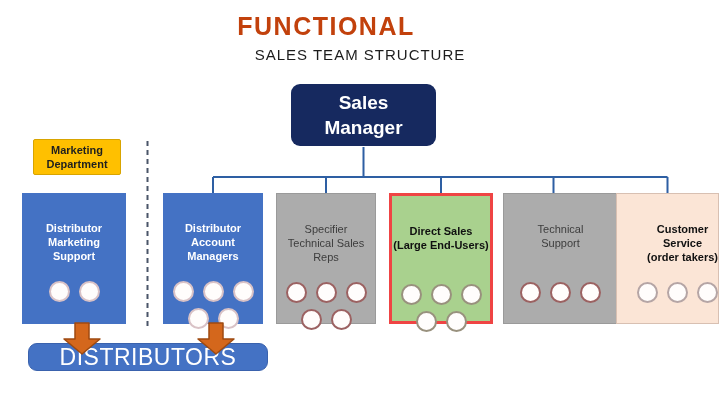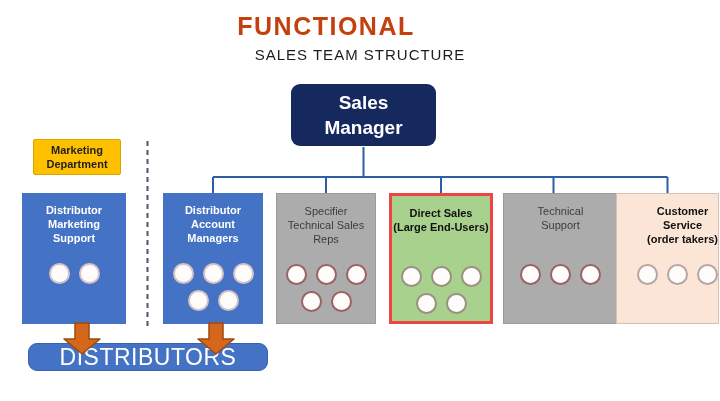--- a/index.html
+++ b/index.html
@@ -29,21 +29,21 @@
     display:flex;align-items:center;justify-content:center;text-align:center;
   }
   .mkt-tag .lbl{
     font-size:11px;font-weight:700;line-height:14px;color:#1f1f1f;white-space:pre-line;
   }
   .dept-box{
     position:absolute;top:193px;height:131px;box-sizing:border-box;
     display:flex;flex-direction:column;align-items:center;text-align:center;
   }
   .dept-label{
-    min-height:54px;padding-top:10px;font-size:11px;line-height:14px;white-space:pre-line;
+    min-height:54px;padding-top:28px;font-size:11px;line-height:14px;white-space:pre-line;
   }
   .dept-blue .dept-label{color:#ffffff;font-weight:700;}
   .dept-gray{border:1px solid #9a9a9a;}
   .dept-gray .dept-label{color:#3d3d3d;font-weight:400;}
   .dept-green{border:3px solid #ef4444;}
   .dept-green .dept-label{color:#101010;font-weight:700;}
   .dept-peach{border:1px solid #d8c0b2;}
   .dept-peach .dept-label{color:#101010;font-weight:700;}
   .circles{margin-top:6px;display:flex;flex-direction:column;gap:6px;align-items:center;}
   .circle-row{display:flex;gap:9px;justify-content:center;}

